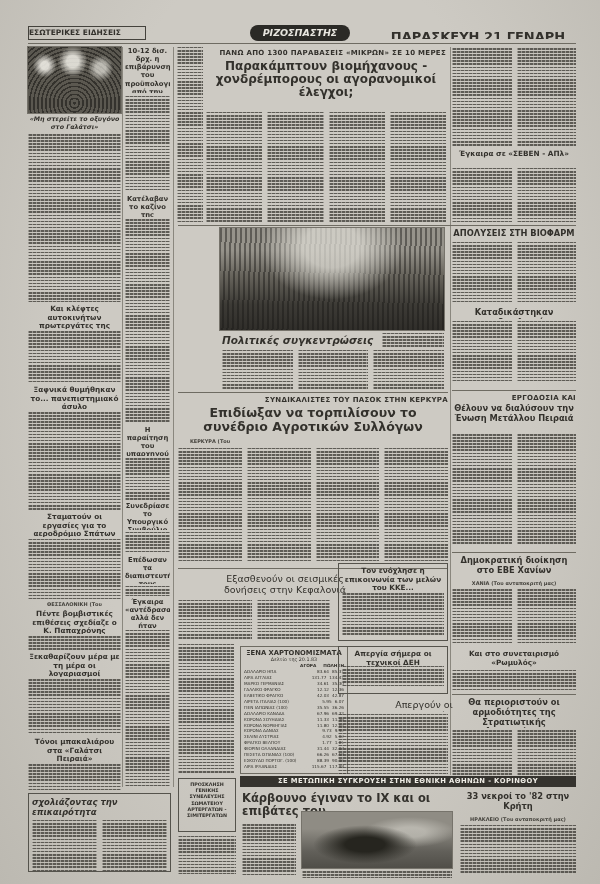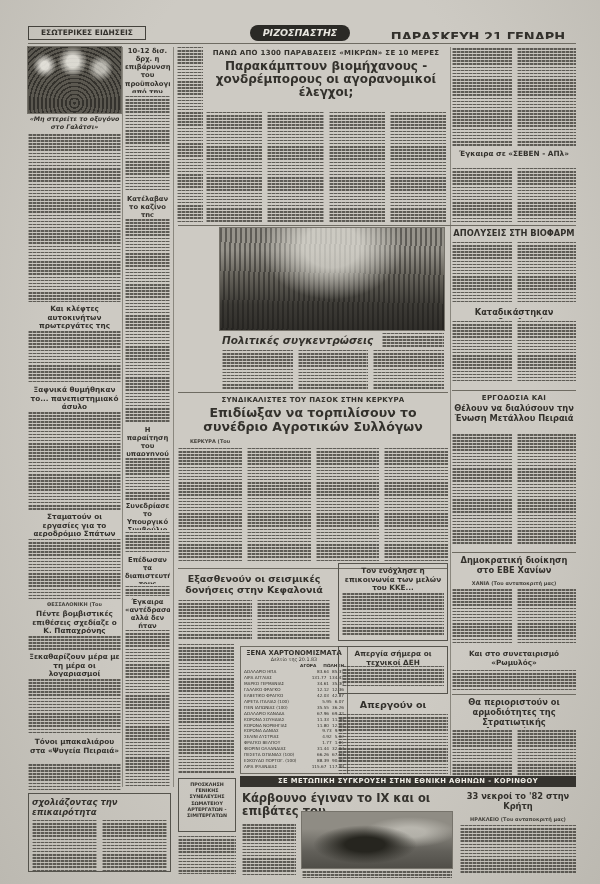--- a/index.html
+++ b/index.html
@@ -13,25 +13,25 @@
   .abs { position:absolute; overflow:hidden; }
   
   .tx {
     opacity:.78;
     background:
       repeating-linear-gradient(90deg, rgba(203,200,193,.55) 0 1px, rgba(203,200,193,0) 1px 4px),
       repeating-linear-gradient(180deg, #403e38 0 1.5px, rgba(0,0,0,0) 1.5px 3.1px);
   }
   .row { display:flex; gap:5px; }
   .row > div { flex:1; }
-  .kick   { font-weight:700; font-size:7px;  line-height:1.2; text-align:center; letter-spacing:.3px; }
+  .kick   { font-weight:700; font-size:7px;  line-height:1.2; text-align:right; letter-spacing:.3px; }
   .hl-xl  { font-weight:700; font-size:12px; line-height:1.1; text-align:center; }
   .hl-lg  { font-weight:700; font-size:12.5px; line-height:1.12; text-align:center; }
   .hl-bt  { font-weight:700; font-size:11.5px; line-height:1.12; text-align:left; }
-  .hl-md  { font-weight:700; font-size:9.5px; line-height:1.15; text-align:center; }
+  .hl-md  { font-weight:400; font-size:9.5px; line-height:1.15; text-align:center;margin-left:31px; }
   .hl-rc  { font-weight:700; font-size:8.3px; line-height:1.18; text-align:center; }
   .hl-sm  { font-weight:700; font-size:7.3px; line-height:1.18; text-align:center; }
   .hl-xs  { font-weight:700; font-size:6.8px; line-height:1.2; text-align:center; }
   .cap    { font-weight:700; font-style:italic; font-size:6.3px; line-height:1.25; text-align:center; }
   .dl     { font-size:5px; line-height:1.3; text-align:center; font-weight:700; color:#45433d; }
   .vr  { position:absolute; width:1px; background:#8a877e; }
   .hrz { position:absolute; height:1px; background:#6e6b62; }
   .boxed { border:1px solid #55534c; padding:3px; }
   .ph { position:absolute; outline:1px solid #76736b; }
   .ph-galatsi { background:
@@ -43,21 +43,21 @@
   .ph-rally { background:
       radial-gradient(ellipse at 50% 18%, rgba(222,220,212,.75) 0 18%, rgba(0,0,0,0) 45%),
       repeating-linear-gradient(92deg, rgba(25,24,22,.45) 0 2px, rgba(0,0,0,0) 2px 5px),
       linear-gradient(180deg, #96938b 0 22%, #6a675f 45%, #3d3b36 75%, #302e2a 100%); }
   .ph-crash { background:
       radial-gradient(ellipse at 42% 58%, #26251f 0 16%, rgba(0,0,0,0) 42%),
       radial-gradient(ellipse at 72% 36%, rgba(212,210,202,.6) 0 10%, rgba(0,0,0,0) 30%),
       linear-gradient(180deg, #8f8c84 0 30%, #62605a 70%, #504e48 100%); }
   .mast { background:#2b2a26; color:#e8e6df; border-radius:9px;
           font-style:italic; font-weight:700; font-size:9.5px; line-height:16px; text-align:center; }
-  .secbox { border:1.5px solid #44423c; font-weight:700; font-size:7.5px; line-height:11px; text-align:center; }
+  .secbox { border:1.5px solid #44423c; font-weight:700; font-size:7.5px; line-height:11px; }
   .datehead { font-weight:700; font-size:13px; text-align:center; }
   .band { background:#35332e; color:#efede6; font-weight:700; font-size:6.8px;
           line-height:11px; text-align:center; letter-spacing:.4px; }
   
   .fx { border:1px solid #6e6b62; padding:2px 3px; }
   .fx-title { font-weight:700; font-size:6.8px; text-align:center; line-height:1.2; }
   .fx-sub { font-size:4.8px; text-align:center; line-height:1.3; }
   .fx-head { display:flex; justify-content:flex-end; gap:7px; font-weight:700; font-size:4.3px; line-height:1.4; }
   .fxr { display:flex; justify-content:space-between; gap:3px; font-size:4.2px; line-height:5.9px; white-space:nowrap; }
   .fxr .fxn { flex:1; overflow:hidden; }
@@ -95,21 +95,21 @@
   <div class="abs hl-sm" style="left:28px;top:513px;width:93px;height:24px">Σταματούν οι εργασίες για το αεροδρόμιο Σπάτων</div>
   <div class="abs tx" style="left:28px;top:539px;width:93px;height:60px"></div>
 
   <div class="abs dl" style="left:28px;top:601px;width:93px;height:8px">ΘΕΣΣΑΛΟΝΙΚΗ (Του ανταποκριτή μας)</div>
   <div class="abs hl-sm" style="left:28px;top:610px;width:93px;height:24px">Πέντε βομβιστικές επιθέσεις σχεδίαζε ο Κ. Παπαχρόνης</div>
   <div class="abs tx" style="left:28px;top:636px;width:93px;height:14px"></div>
 
   <div class="abs hl-sm" style="left:28px;top:653px;width:93px;height:24px">Ξεκαθαρίζουν μέρα με τη μέρα οι λογαριασμοί</div>
   <div class="abs tx" style="left:28px;top:679px;width:93px;height:56px"></div>
 
-  <div class="abs hl-sm" style="left:28px;top:738px;width:93px;height:24px">Τόνοι μπακαλιάρου στα «Ψυγεία Πειραιά»</div>
+  <div class="abs hl-sm" style="left:28px;top:738px;width:93px;height:24px">Τόνοι μπακαλιάρου στα «Γαλάτσι Πειραιά»</div>
   <div class="abs tx" style="left:28px;top:764px;width:93px;height:26px"></div>
 
   <div class="abs boxed" style="left:28px;top:793px;width:143px;height:79px">
     <div style="font-weight:700;font-style:italic;font-size:8.5px;line-height:1.2">σχολιάζοντας την επικαιρότητα</div>
     <div class="row" style="margin-top:3px;height:62px">
       <div class="tx"></div>
       <div class="tx"></div>
     </div>
   </div>
 

